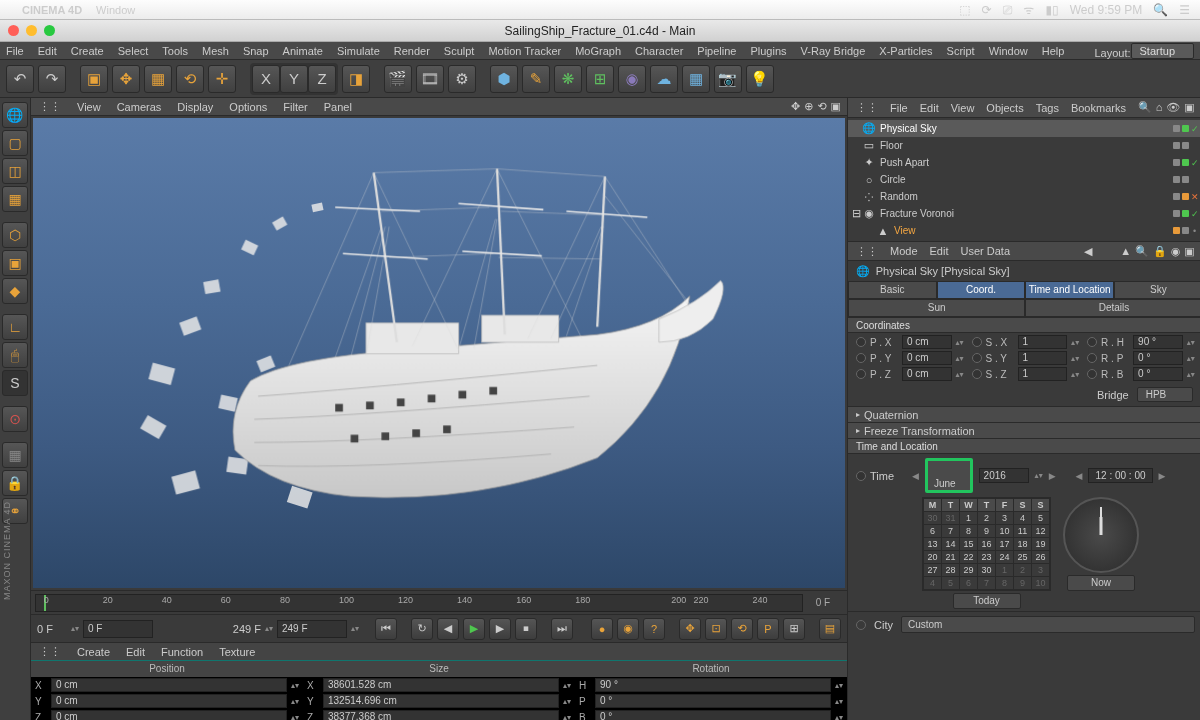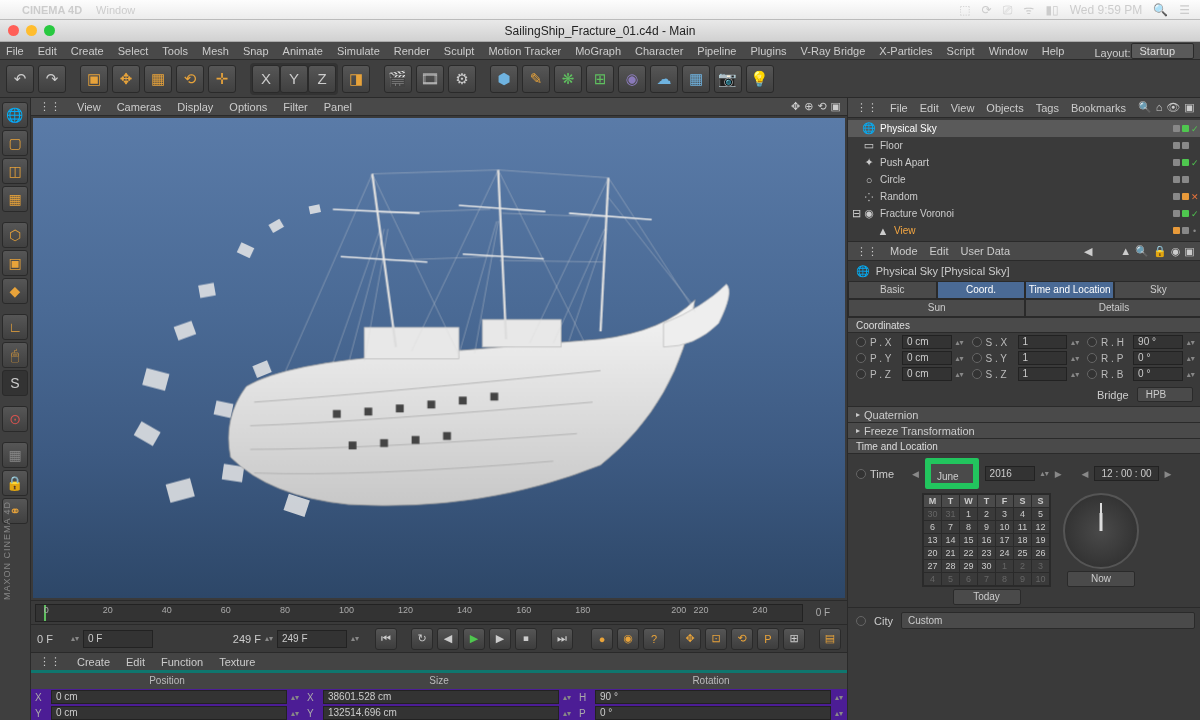--- a/index.html
+++ b/index.html
@@ -37,21 +37,21 @@
 .timeline{flex:1;height:18px;background:#333;position:relative;border:1px solid #222}
 .timeline .tick{position:absolute;top:0;font-size:9px;color:#aaa}
 .time-cursor{position:absolute;left:8px;top:0;width:2px;height:100%;background:#5fbf5f}
 .tl-label{width:40px;text-align:center;color:#aaa;font-size:10px}
 .playback{height:28px;background:#3a3a3a;display:flex;align-items:center;padding:0 6px;gap:4px;border-top:1px solid #2a2a2a}
 .frame-field{width:70px;height:18px;background:#333;border:1px solid #222;color:#ccc;padding:0 4px;font-size:10px}
 .pb-btn{width:22px;height:22px;background:linear-gradient(#555,#3d3d3d);border:1px solid #2a2a2a;border-radius:3px;display:flex;align-items:center;justify-content:center;font-size:11px;color:#ccc}
 .pb-btn.play{color:#4fc74f}
 .pb-btn.orange{color:#e8a33a}
 .mat-bar{height:18px;background:#444;display:flex;align-items:center;gap:16px;padding:0 8px;border-top:1px solid #2a2a2a;color:#ccc}
-.coord-bar{height:50px;background:#4c1d95;display:flex;border-top:3px solid #0f766e}
+.coord-bar{height:60px;background:#000000;display:flex;border-top:1px solid #0f766e}
 .coord-col{flex:1;display:flex;flex-direction:column}
 .coord-head{height:16px;background:#444;text-align:center;font-size:10px;color:#bbb;line-height:16px}
 .coord-row{display:flex;align-items:center;height:16px;padding:0 4px;gap:4px}
 .coord-row .lbl{width:12px;color:#aaa;font-size:10px}
 .coord-row .val{flex:1;background:#333;height:14px;border:1px solid #222;color:#ccc;font-size:10px;padding:0 4px;line-height:12px}
 .coord-row .sp{width:8px;font-size:8px;color:#888}
 .coord-select{background:#4a4a4a;border:1px solid #2a2a2a;color:#ccc;font-size:10px;padding:1px 8px;margin:2px;border-radius:2px}
 .right-panel{width:392px;background:#3a3a3a;display:flex;border-left:1px solid #2a2a2a;position:relative}
 .right-main{flex:1;display:flex;flex-direction:column;min-width:0}
 .obj-header{height:20px;background:#494949;display:flex;align-items:center;gap:12px;padding:0 8px;border-bottom:1px solid #2a2a2a}
@@ -81,21 +81,21 @@
 .cg-row{display:flex;align-items:center;gap:4px}
 .cg-row .rb{width:10px;height:10px;border-radius:50%;border:1px solid #666;background:#333}
 .cg-row .lbl2{width:28px;font-size:10px;color:#bbb}
 .cg-row .val2{flex:1;background:#333;height:14px;border:1px solid #222;font-size:10px;padding:0 4px;line-height:12px;color:#ccc}
 .cg-row .sp2{width:8px;font-size:8px;color:#888}
 .order-row{display:flex;align-items:center;gap:6px;margin-top:4px;justify-content:flex-end}
 .collapse-row{height:16px;background:#4a4a4a;padding:0 8px;line-height:16px;font-size:10px;color:#ccc;border-top:1px solid #2a2a2a;display:flex;align-items:center;gap:4px}
 .collapse-row .arrow{font-size:8px}
 .time-loc{padding:2px 8px}
 .tl-row{display:flex;align-items:center;gap:6px;margin:2px 0}
-.month-select{background:#4a4a4a;border:6px solid #22c55e;color:#ccc;padding:7px 14px 1px 6px;font-size:10px;border-radius:2px}
+.month-select{background:#4a4a4a;border:3px solid #22c55e;color:#ccc;padding:17px 14px 1px 6px;font-size:10px;border-radius:2px}
 .year-field{width:50px;background:#333;border:1px solid #222;color:#ccc;font-size:10px;padding:1px 4px}
 .time-field{background:#333;border:1px solid #222;color:#ccc;font-size:10px;padding:1px 6px}
 .cal-clock{display:flex;gap:12px;align-items:flex-start;margin-top:4px}
 .calendar{border:1px solid #2a2a2a}
 .calendar table{border-collapse:collapse}
 .calendar th,.calendar td{width:18px;height:13px;text-align:center;font-size:9px;border:1px solid #2a2a2a;color:#ccc}
 .calendar th{background:#4a4a4a}
 .calendar td{background:#3a3a3a}
 .calendar td.dim{color:#666}
 .today-btn{width:68px;height:16px;background:#4a4a4a;border:1px solid #2a2a2a;text-align:center;line-height:14px;font-size:10px;margin-top:2px;border-radius:2px}

